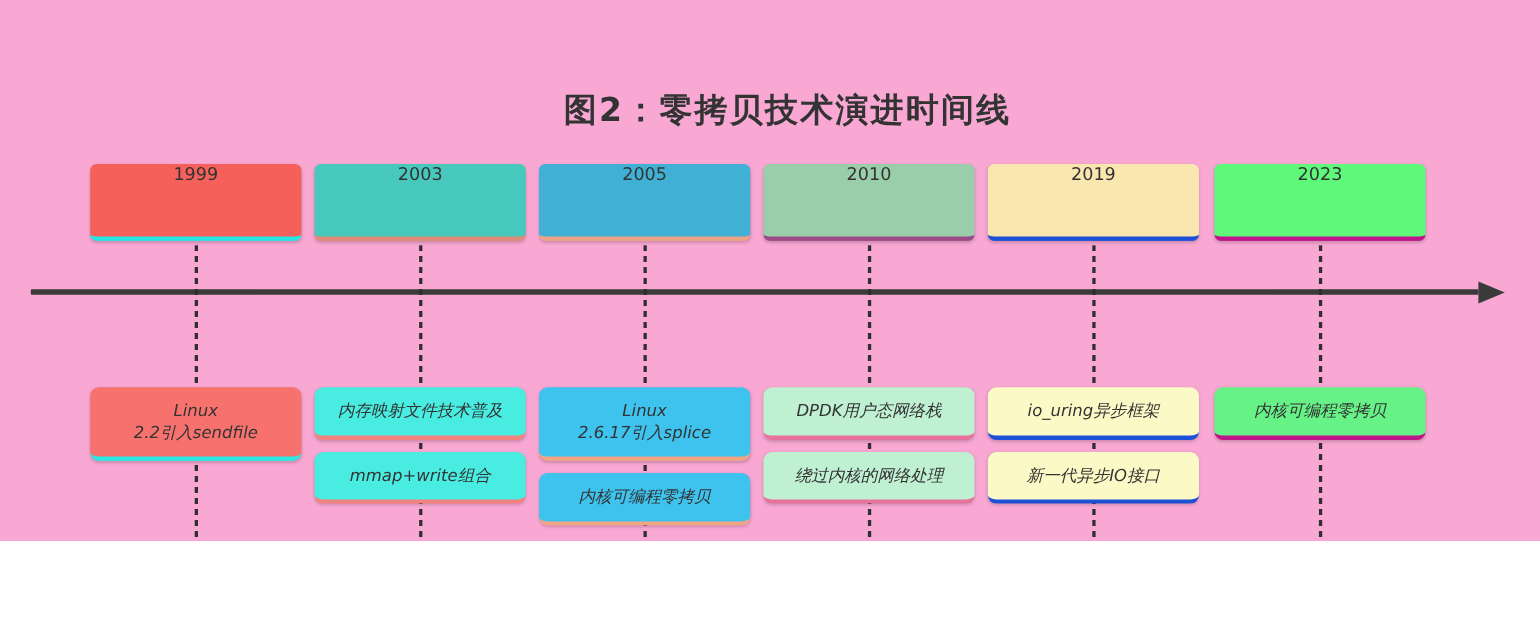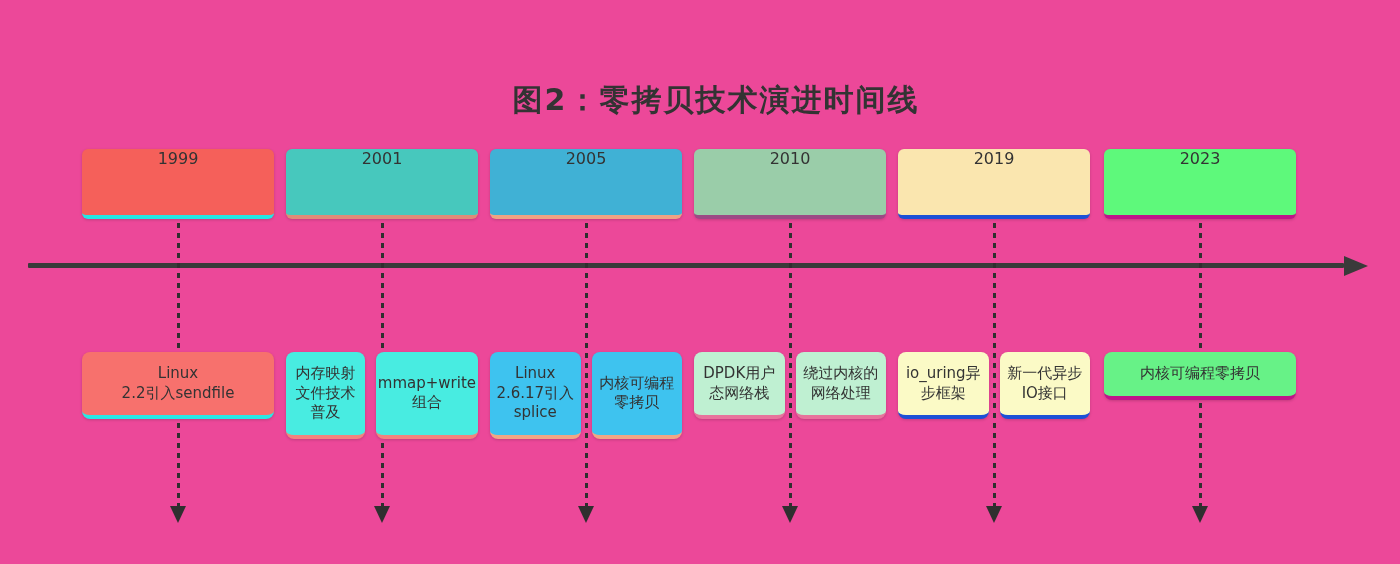--- a/index.html
+++ b/index.html
@@ -1,18 +1,18 @@
 <!DOCTYPE html>
 <html><head>
 <meta charset="utf-8">
 <style>
   html,body { margin:0; padding:0; background:#ffffff; }
   body { font-family:"DejaVu Sans","Liberation Sans",sans-serif; color:#333333; }
 
-  .stage { position:relative; width:1400px; height:564px; background:#ec4899; overflow:hidden; }
+  .stage { position:relative; width:1400px; height:492px; background:#f9a8d4; overflow:hidden; }
 
   .title {
     position:absolute; left:0; top:80px; width:1400px; box-sizing:border-box; padding-left:32px;
     text-align:center; font-size:30px; font-weight:bold; letter-spacing:2px; color:var(--text,#333);
   }
 
   
   .axis-line { position:absolute; left:28px; top:263px; width:1316px; height:5px; background:var(--axis,#3a3a3a); border-radius:1px; }
   .axis-head {
     position:absolute; left:1344px; top:256px; width:0; height:0;
@@ -33,21 +33,21 @@
     border-top:17px solid var(--dash,#2f2f2f);
   }
 
   .yearbox {
     position:absolute; left:0; top:149px; width:100%; height:66px; box-sizing:content-box;
     background:var(--ybg); border-bottom:4px solid var(--ybd); border-radius:6px;
     display:flex; justify-content:center;
     font-size:16px; box-shadow:0 1px 3px rgba(0,0,0,.18);
   }
 
-  .events { position:absolute; left:0; top:352px; width:100%; display:flex; gap:11px; }
+  .events { position:absolute; left:0; top:352px; width:100%; display:flex; flex-direction:column; gap:11px;font-style:italic; }
   .event {
     box-sizing:border-box; width:100%; padding:12px 2px; min-height:47px;
     background:var(--ebg); border-bottom:4px solid var(--ebd); border-radius:8px;
     display:flex; align-items:center; justify-content:center;
     text-align:center; font-size:15px; line-height:1.3; white-space:pre-line;
     box-shadow:0 1px 3px rgba(0,0,0,.18);
   }
   .event.nowrap { white-space:nowrap; }
 </style>
 </head>
@@ -69,21 +69,21 @@
     <div class="events">
       <div class="event">Linux
 2.2引入sendfile</div>
     </div>
   </div>
 
   <div class="col" style="left: 286px; --ybg: #47c8bd; --ybd: #df8b78; --ebg: #48ece1; --ebd: #f2837e;">
     <div class="dash"></div>
     <div class="down-arrow"></div>
     <div class="yearbox">
-      <span>2001</span>
+      <span>2003</span>
     </div>
     <div class="events">
       <div class="event">内存映射文件技术普及</div>
       <div class="event">mmap+write组合</div>
     </div>
   </div>
 
   <div class="col" style="left: 490px; --ybg: #40b1d5; --ybd: #efa284; --ebg: #3ec3ef; --ebd: #f2a585;">
     <div class="dash"></div>
     <div class="down-arrow"></div>

